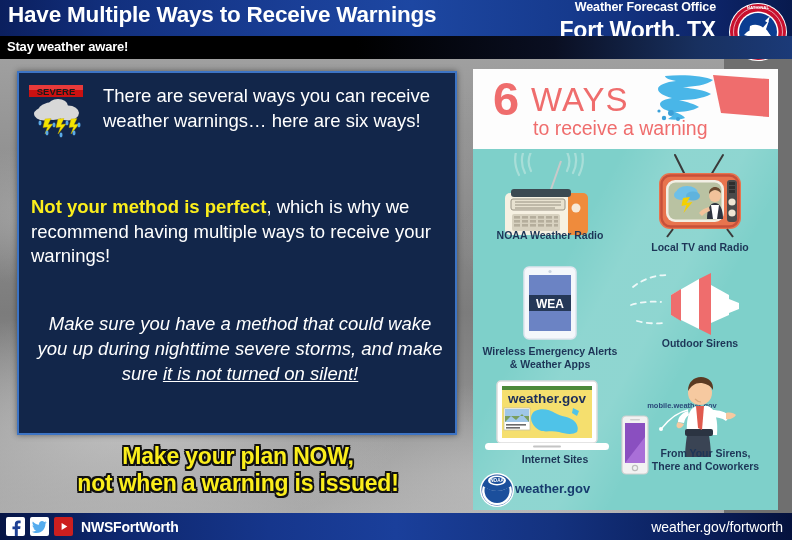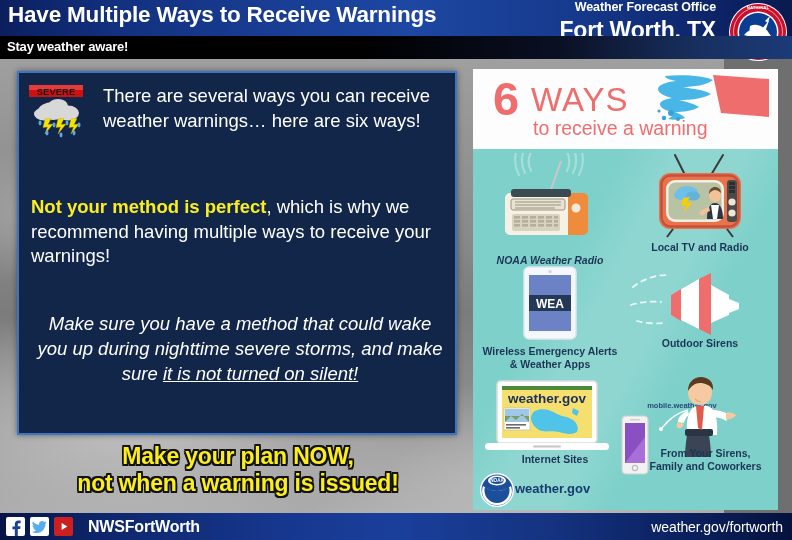--- a/index.html
+++ b/index.html
@@ -126,21 +126,21 @@
     font-size:7.5px; color:#2b4a7a; text-align:center; font-weight:700;
   }
 
   
   #footer {
     position:absolute; left:0; top:513px; width:792px; height:27px;
     background:linear-gradient(90deg,#061545 0%,#0d2569 12%,#16368c 34%,#1a3f9b 50%,#14327f 70%,#0a1f5c 88%,#05123d 100%);
   }
   #social { position:absolute; left:6px; top:4px; display:flex; align-items:center; gap:5px; }
   .sicon { width:19px; height:19px; display:block; }
-  #handle { font-size:16px; color:#fff; font-weight:600; margin-left:10px; letter-spacing:-.2px; }
+  #handle { font-size:14px; color:#fff; font-weight:600; margin-left:3px; letter-spacing:-.2px; }
   #footer-url {
     position:absolute; right:9px; top:6px;
     font-size:14px; color:#ffffff; letter-spacing:-.1px;
   }
 </style>
 </head>
 <body>
 
 <div id="page">
 
@@ -280,21 +280,21 @@
             <rect x="79" y="67" width="4" height="2.6"></rect>
           <rect x="39" y="71" width="6" height="2.6"></rect>
             <rect x="47" y="71" width="6" height="2.6"></rect>
           <rect x="55" y="71" width="6" height="2.6"></rect>
             <rect x="63" y="71" width="6" height="2.6"></rect>
           <rect x="71" y="71" width="6" height="2.6"></rect>
             <rect x="79" y="71" width="4" height="2.6"></rect>
         </g>
         <circle cx="101" cy="55" r="4.5" fill="#f7e9d8"></circle>
       </svg>
-      <div class="clabel" style="top:101px;font-style:italic;">NOAA Weather Radio</div>
+      <div class="clabel" style="top:76px;">NOAA Weather Radio</div>
     </div>
 
     <div class="cell" id="cell-tv">
       <svg viewBox="0 0 150 86" width="150" height="86">
         <g stroke="#3a3a3a" stroke-width="2" fill="none" stroke-linecap="round">
           <path d="M60 22 L50 2"></path>
             <path d="M86 22 L98 2"></path>
         </g>
         <rect x="34" y="20" width="82" height="56" rx="11" fill="#e8744e"></rect>
         <rect x="36.5" y="22.5" width="77" height="51" rx="9" fill="none" stroke="#c7503a" stroke-width="2.4"></rect>
@@ -399,21 +399,21 @@
         <path d="M63 37h8l-2 24-4-2z" fill="#e05a4e"></path>
         <circle cx="67" cy="24" r="12" fill="#f6c9a0"></circle>
         <path d="M55 22c0-9 6-14 13-14s13 5 12 13c-3-5-8-7-13-7-5 0-9 3-12 8z" fill="#5b3a22"></path>
         <path d="M62 30c2 2 4 3 6 3" stroke="#d9a97e" stroke-width="1.2" fill="none"></path>
         <path d="M79 41c7 0 14 2 18 6l-4 5c-4-3-9-4-14-4z" fill="#ffffff"></path>
         <path d="M93 44c4-1 8 0 10 2-2 3-6 5-10 4z" fill="#f6c9a0"></path>
         <path d="M55 42c-6 2-10 6-10 11l6 1c1-4 2-6 5-8z" fill="#ffffff"></path>
         <path d="M45 53c-2 2-2 5 0 6 2 1 5-1 6-4z" fill="#f6c9a0"></path>
       </svg>
       <div class="clabel" style="top:78px;">From Your Sirens,</div>
-      <div class="clabel" style="top:91px;">Family and Coworkers</div>
+      <div class="clabel" style="top:91px;">There and Coworkers</div>
     </div>
 
     <svg id="noaa-foot" viewBox="0 0 170 36">
       <circle cx="18" cy="18" r="17" fill="#ffffff"></circle>
       <circle cx="18" cy="18" r="15.5" fill="#1b4f9c"></circle>
       <path d="M4 14a14 14 0 0 0 14 19 14 14 0 0 0 14-19c-4 3-9 5-14 5S8 17 4 14z" fill="#ffffff"></path>
       <path d="M6 15a12.5 12.5 0 0 0 12 16 12.5 12.5 0 0 0 12-16c-4 2.6-8 4-12 4s-8-1.4-12-4z" fill="#1b4f9c"></path>
       <ellipse cx="18" cy="8.5" rx="9" ry="5" fill="#ffffff"></ellipse>
       <ellipse cx="18" cy="8.5" rx="7" ry="3.6" fill="#1b4f9c"></ellipse>
       <text x="18" y="10.4" text-anchor="middle" font-family="Liberation Sans, sans-serif" font-size="4.6" font-weight="bold" fill="#ffffff">NOAA</text>

